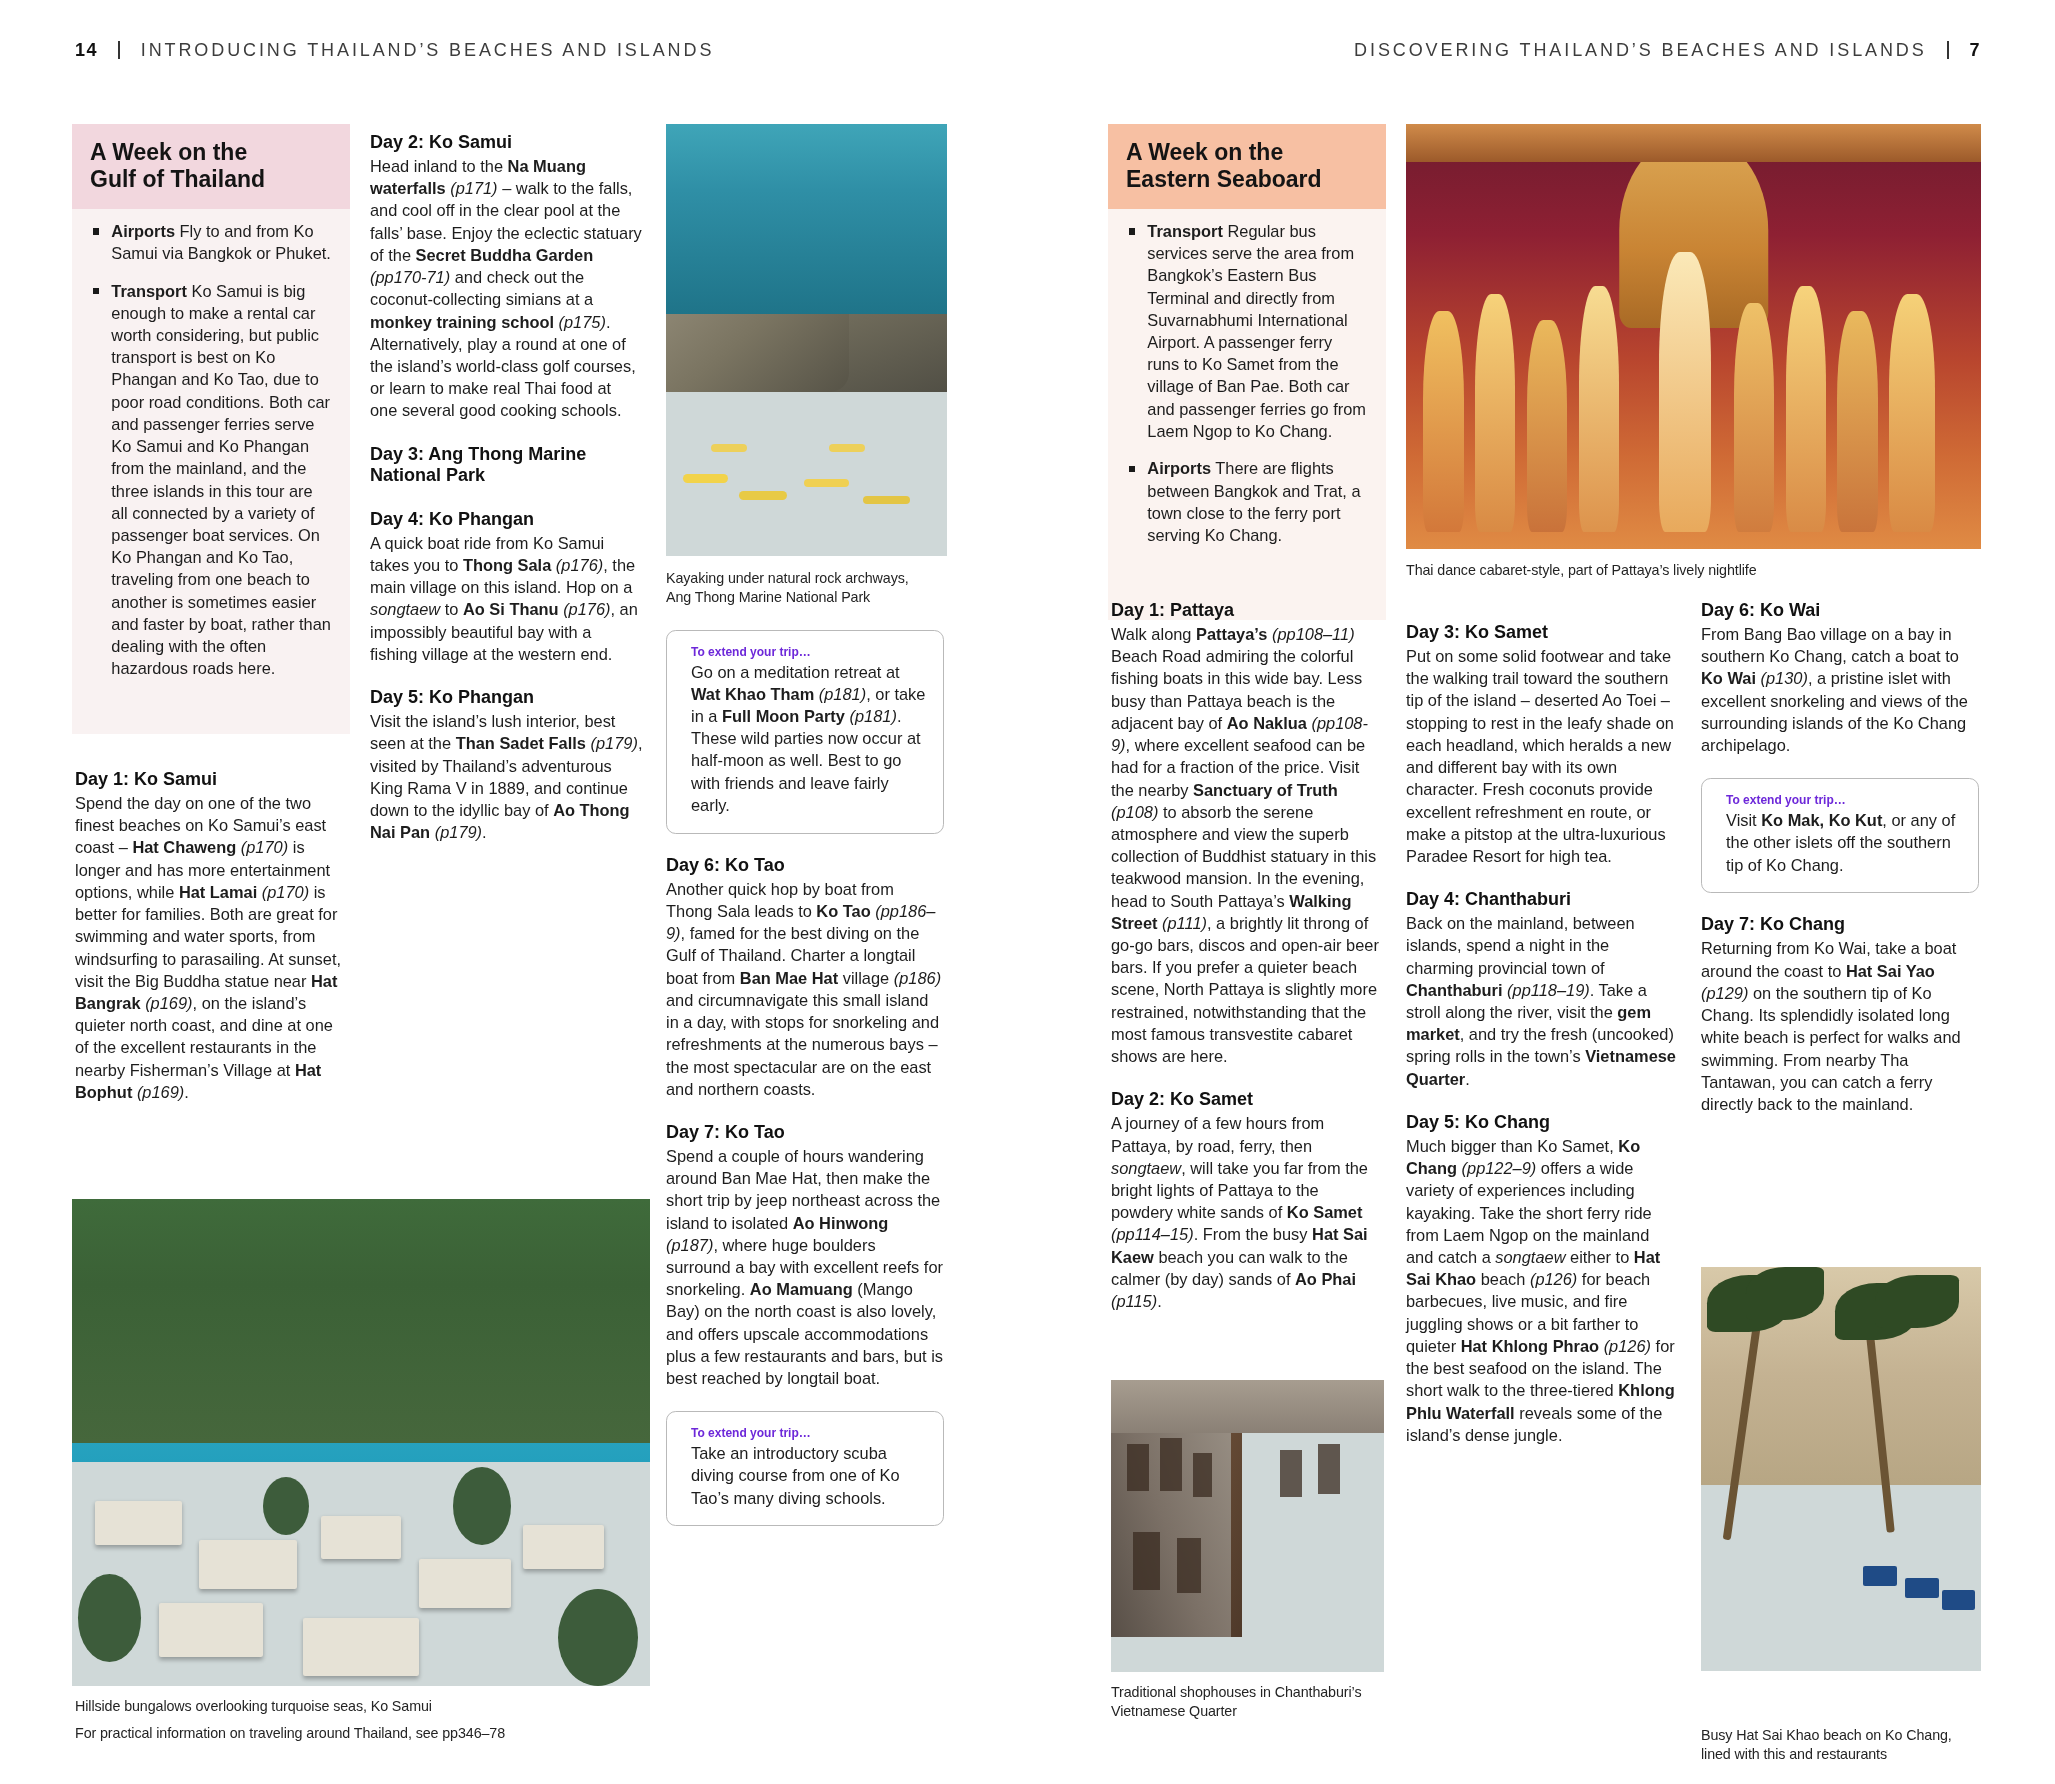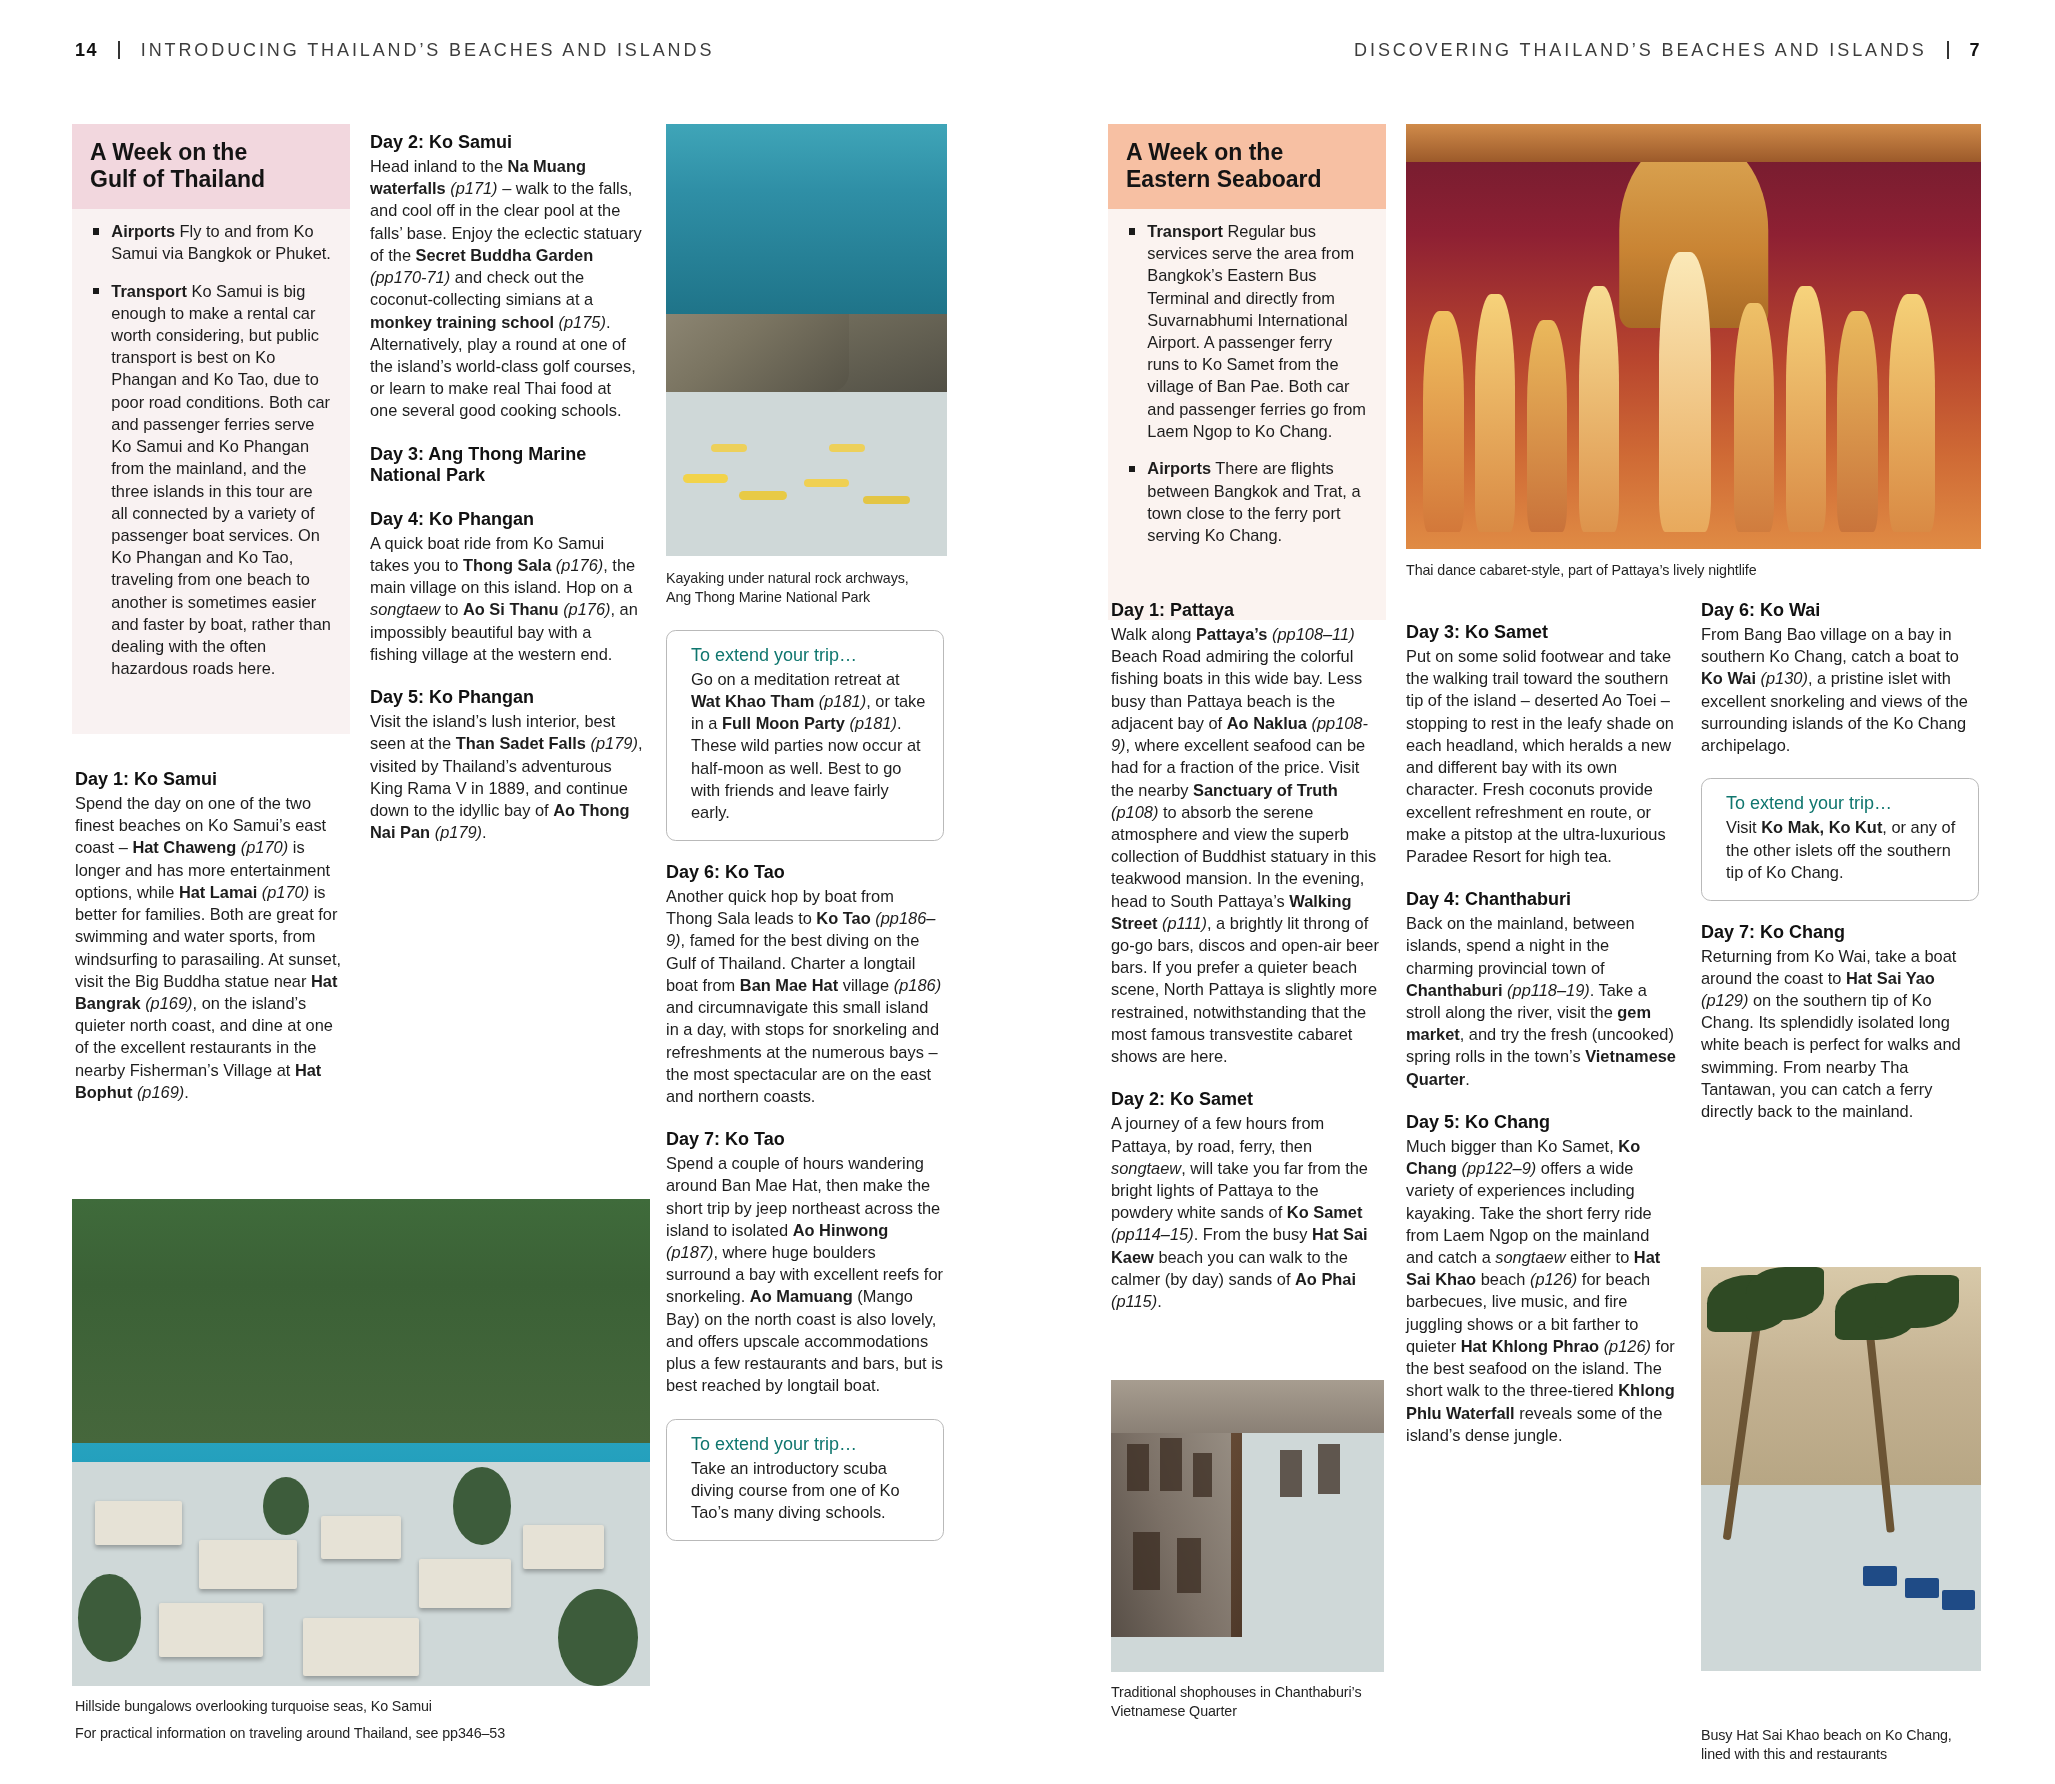--- a/index.html
+++ b/index.html
@@ -112,25 +112,25 @@
 
   
   .extendbox {
     border: 1.1px solid #b9b9b9;
     border-radius: 9.7px;
     padding: 14px 16.7px 16.7px 24px;
     margin: 2.8px 0 21px 0;
     background: #fff;
   }
   .extendbox .eb-title {
-    font-weight: 400;
-    font-size: 18px;
+    font-weight: 700;
+    font-size: 12px;
     line-height: 1.2;
     margin-bottom: 1.4px;
-    color: #0f766e;
+    color: #6d28d9;
   }
   .extendbox .eb-text {
     font-size: 16.4px;
     line-height: 1.355;
     color: #1d1d1d;
   }
   .extendbox .eb-text b { font-weight: 700; }
   .extendbox .eb-text i { font-style: italic; }
 
   
@@ -346,21 +346,21 @@
   <div class="roof" style="left:15%; top:83%; width:18%; height:11%;"></div>
   <div class="roof" style="left:40%; top:86%; width:20%; height:12%;"></div>
   <div class="roof" style="left:78%; top:67%; width:14%; height:9%;"></div>
   <div class="tree" style="left:66%; top:55%; width:10%; height:16%;"></div>
   <div class="tree" style="left:84%; top:80%; width:14%; height:20%;"></div>
   <div class="tree" style="left:1%;  top:77%; width:11%; height:18%;"></div>
   <div class="tree" style="left:33%; top:57%; width:8%;  height:12%;"></div>
 </div>
 <div class="caption" style="left:75px; top:1697px; width:585px;">Hillside bungalows overlooking turquoise seas, Ko Samui</div>
 
-<div class="footnote">For practical information on traveling around Thailand, see pp346–53</div>
+<div class="footnote">For practical information on traveling around Thailand, see pp346–78</div>
 
 <div class="photo" id="photo-cabaret" style="left:1406px; top:124px; width:575px; height:425px;">
   <div class="px bg"></div>
   <div class="arch"></div>
   <div class="dancer" style="left:3%;  width:7%;  height:52%; background:linear-gradient(180deg,#f0c060,#d3783a);"></div>
   <div class="dancer" style="left:12%; width:7%;  height:56%; background:linear-gradient(180deg,#f6d27a,#d98a44);"></div>
   <div class="dancer" style="left:21%; width:7%;  height:50%; background:linear-gradient(180deg,#eab95c,#c9723a);"></div>
   <div class="dancer" style="left:30%; width:7%;  height:58%; background:linear-gradient(180deg,#f7dc92,#dd934c);"></div>
   <div class="dancer" style="left:44%; width:9%;  height:66%; background:linear-gradient(180deg,#fbe9b8,#e8a95c);"></div>
   <div class="dancer" style="left:57%; width:7%;  height:54%; background:linear-gradient(180deg,#eec168,#d07c3e);"></div>

